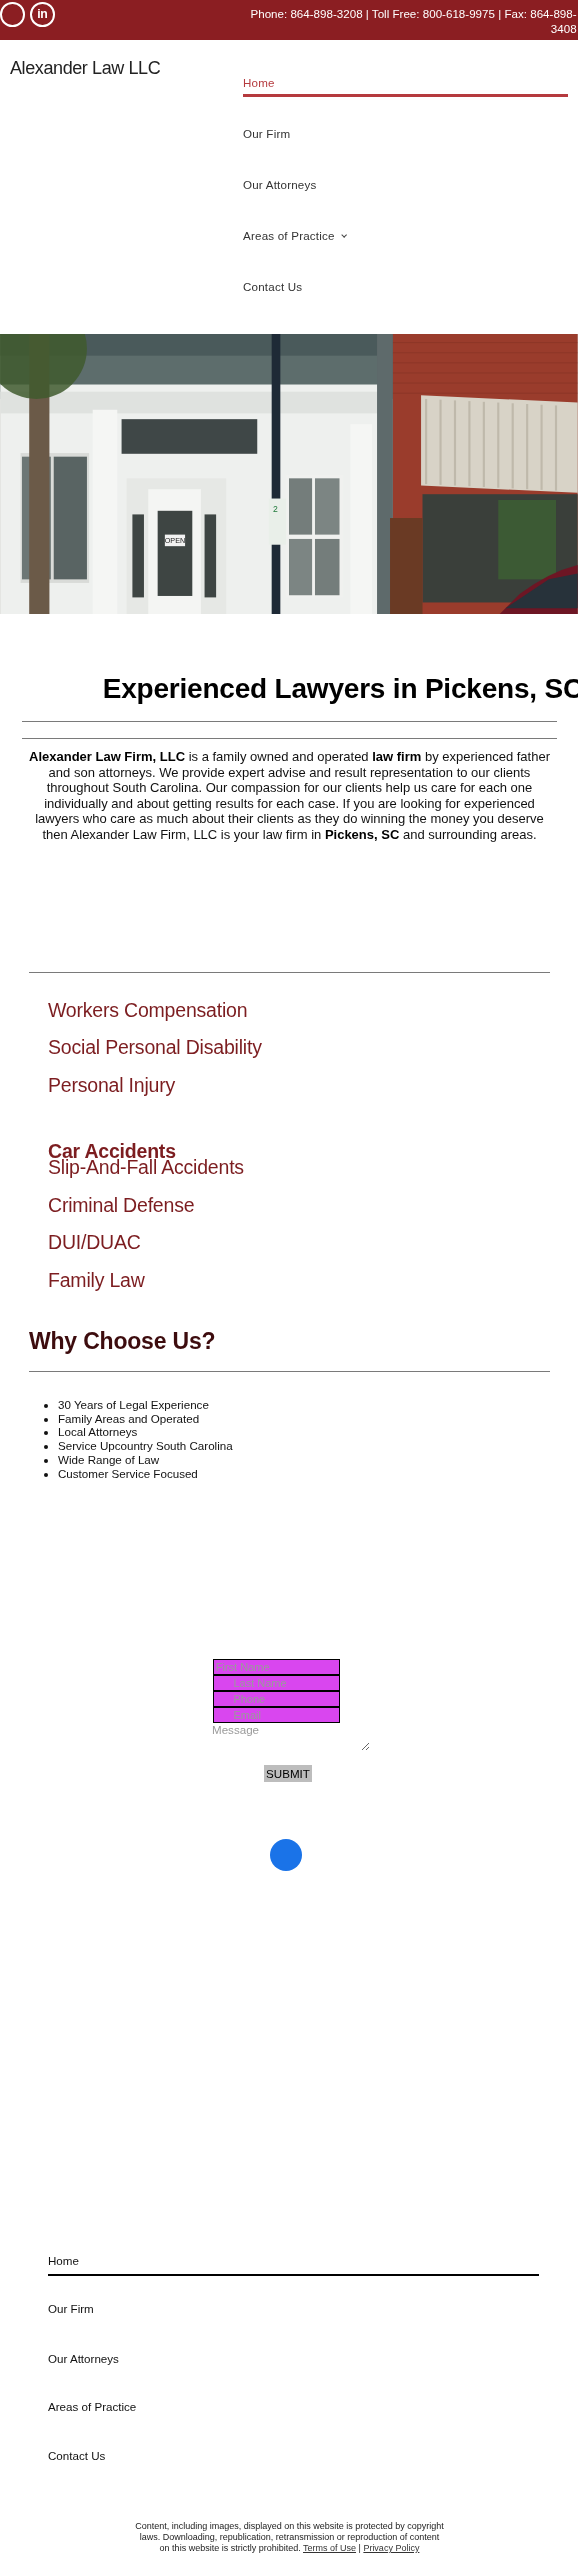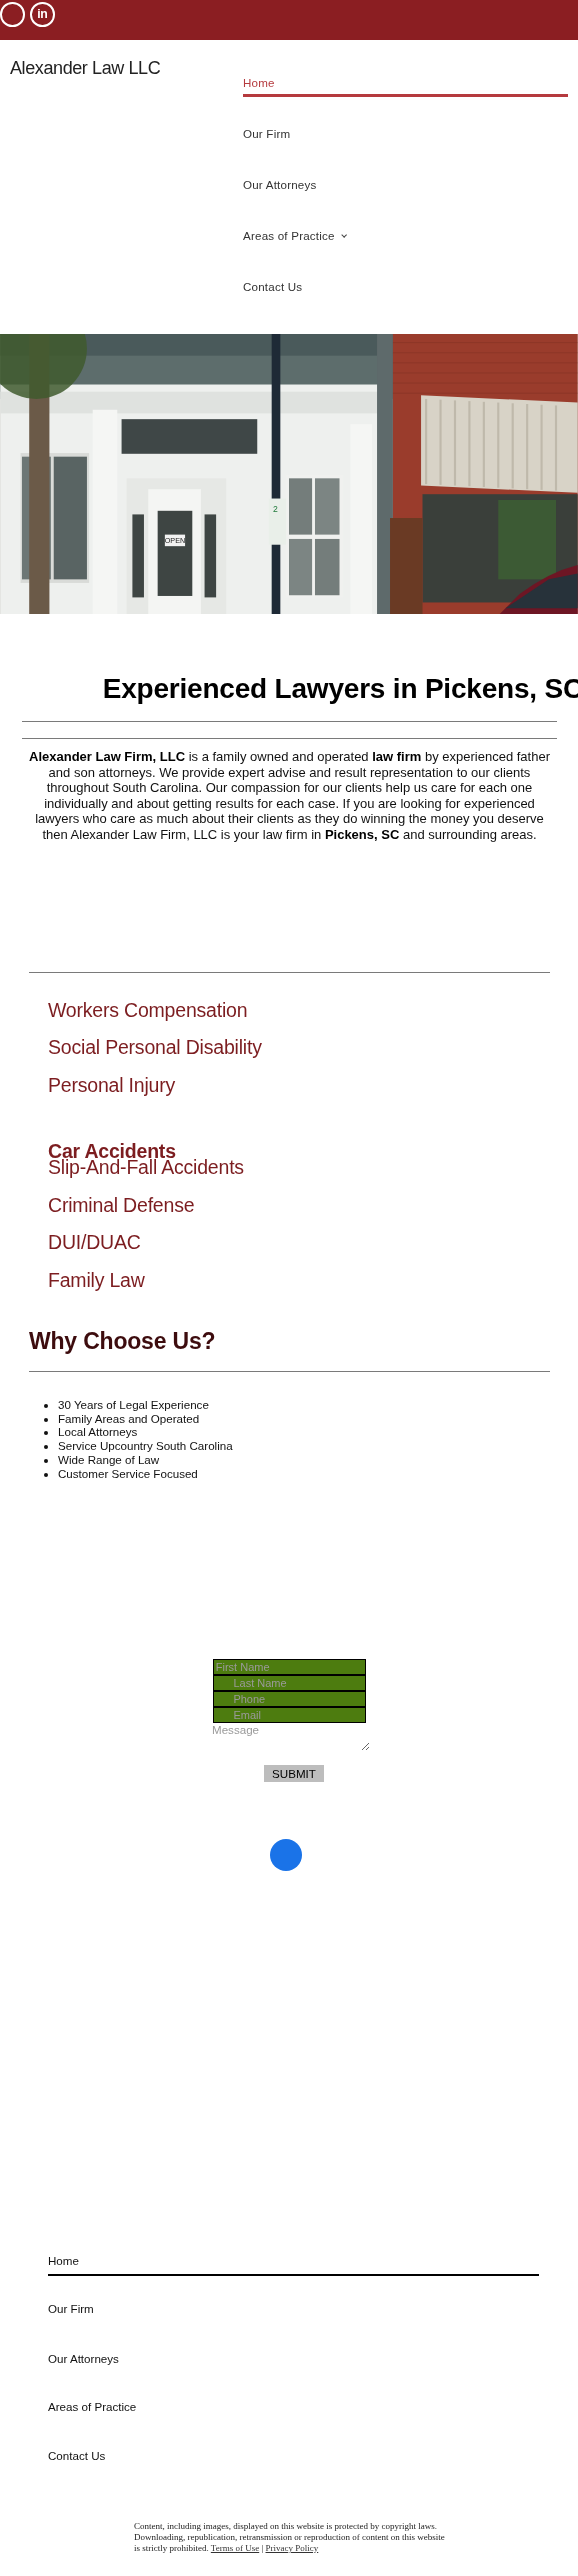--- a/index.html
+++ b/index.html
@@ -35,46 +35,47 @@
 
     
     .practice { position: absolute; left: 29px; width: 520px; }
     .practice a { position: absolute; left: 0; font-size: 19.5px; color: #7c1d20; text-decoration: none; letter-spacing: -0.2px; white-space: nowrap; margin-left: 19px; }
 
     .why-title { position: absolute; left: 29px; top: 1328px; font-size: 23px; color: #3d0c0e; letter-spacing: -0.2px; }
     .why-list { position: absolute; left: 58px; top: 1398px; list-style: disc; font-size: 11.6px; line-height: 13.7px; color: #111; }
 
     
     .form { position: absolute; left: 212px; top: 1659px; width: 159px; }
-    .form input { display: block; width: 153px; height: 16px; border: 1.4px solid #000; font-family: "Liberation Sans", sans-serif; font-size: 11px; padding: 0 1.4px; margin: 0 0 0 1.4px; background: #4d7c0f; color: #222; }
+    .form input { display: block; width: 127px; height: 16px; border: 1.4px solid #000; font-family: "Liberation Sans", sans-serif; font-size: 11px; padding: 0 1.4px; margin: 0 0 0 1.4px; background: #d946ef; color: #222; }
     .form input + input { margin-top: 0; padding-left: 19px; }
     .form input::placeholder, .form textarea::placeholder { color: #9a9a9a; }
     .form textarea { display: block; width: 158px; height: 27.5px; border: none; font-family: "Liberation Sans", sans-serif; font-size: 11.6px; padding: 0; resize: both; margin-top: 0; color: #222; outline: none; }
-    .form .submit { display: block; margin: 14.5px 0 0 52px; width: 60px; height: 17.3px; background: #bdbdbd; border: none; font-family: "Liberation Sans", sans-serif; font-size: 11.6px; color: #000; }
+    .form .submit { display: block; margin: 14.5px 0 0 52px; width: 48px; height: 17.3px; background: #bdbdbd; border: none; font-family: "Liberation Sans", sans-serif; font-size: 11.6px; color: #000; }
 
     .fab { position: absolute; left: 270px; top: 1839px; width: 32px; height: 32px; border-radius: 50%; background: #1a73e8; }
 
     
     .fnav { position: absolute; left: 48px; top: 2254px; width: 491px; }
     .fnav a { position: absolute; left: 0; font-size: 11.6px; color: #111; text-decoration: none; }
     .fnav .underline { position: absolute; left: 0; right: 0; top: 20px; height: 2.2px; background: #000; }
 
-    .legal { position: absolute; left: 134px; top: 2521px; width: 311px; text-align: left; font-size: 9px; line-height: 11px; color: #222; font-family: Liberation Serif, serif; }
+    .legal { position: absolute; left: 134px; top: 2521px; width: 311px; text-align: center; font-size: 9px; line-height: 11px; color: #222; }
     .legal a { color: #333; text-decoration: underline; }
   </style>
 </head>
 <body>
 
 <div class="topbar">
   <a class="social fb">
     <span></span>
   </a>
   <a class="social li">
     <span>in</span>
   </a>
+  <div class="contact-line">Phone: 864-898-3208 | Toll Free: 800-618-9975 | Fax: 864-898-3408</div>
 </div>
 
 <div class="brand">Alexander Law LLC</div>
 
 <nav class="nav">
   <a class="nav-item active">
     <span class="lbl">Home</span>
   </a>
   <a class="nav-item">
     <span class="lbl">Our Firm</span>

